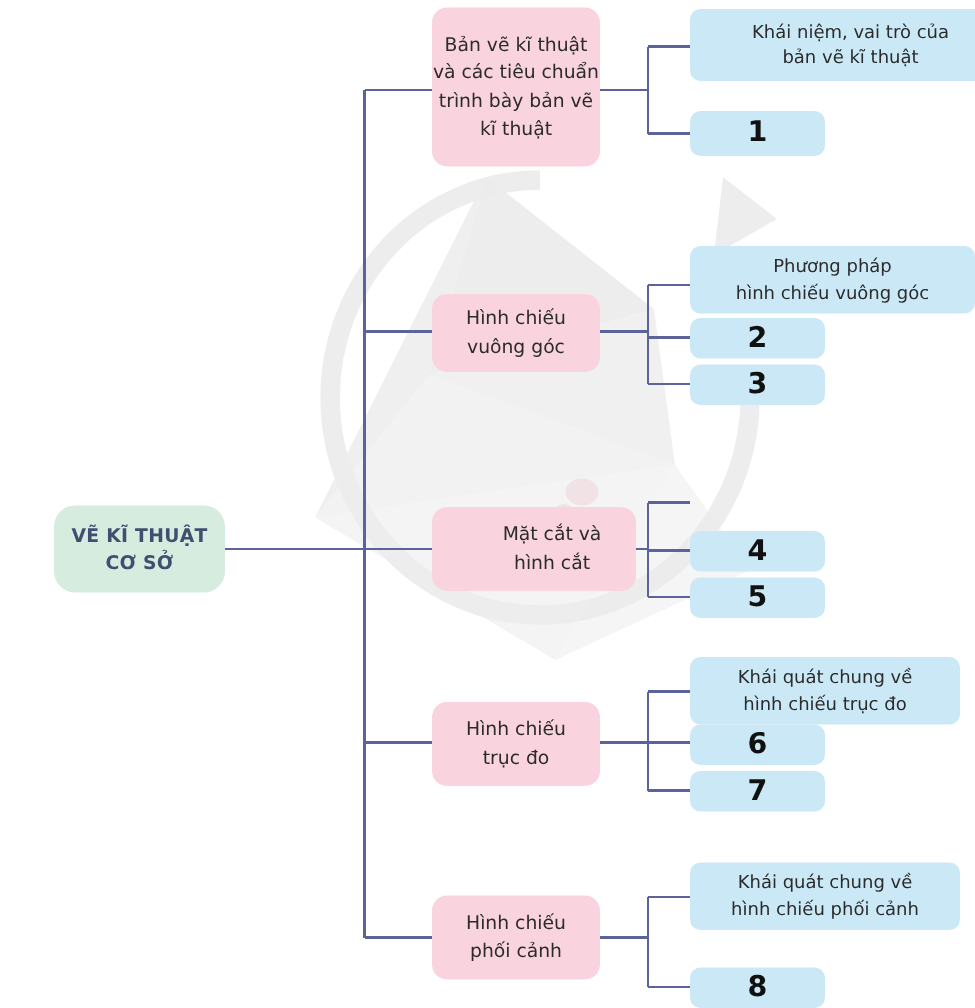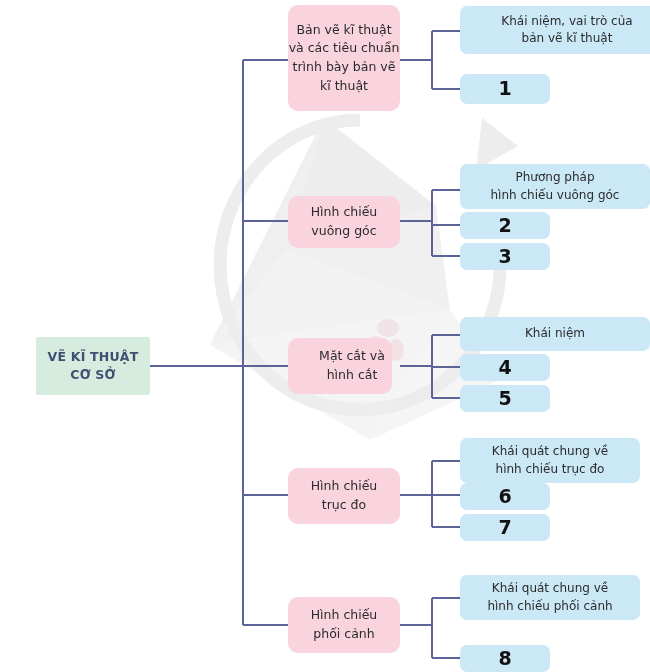--- a/index.html
+++ b/index.html
@@ -20,21 +20,21 @@
   .wires{position:absolute;left:0;top:0;width:650px;height:672px;z-index:1;
          pointer-events:none;}
 
   
   .node{position:absolute;z-index:2;box-sizing:border-box;
         display:flex;align-items:center;justify-content:center;
         text-align:center;border-radius:9px;}
 
   .node .lbl{display:block;width:100%;white-space:pre-line;}
 
-  .root{background:#d6ecde;color:#3f4f72;border-radius:2px;
+  .root{background:#d6ecde;color:#3f4f72;border-radius:14px;
         font-size:12.5px;font-weight:600;line-height:1.45;letter-spacing:.2px;}
 
   .branch{background:#f9d4de;color:#2b2b2b;border-radius:10px;
           font-size:12.5px;line-height:1.5;}
 
   .leaf{background:#cbe8f6;color:#2b2b2b;border-radius:7px;
         font-size:12px;line-height:1.45;}
 
   .leaf.num{font-size:19px;font-weight:bold;color:#111;}
 </style>
@@ -133,26 +133,23 @@
     <span class="lbl">Phương pháp
 hình chiếu  vuông góc</span>
   </div>
   <div class="node leaf num" style="left:460px;top:212px;width:90px;height:27px;">
     <span class="lbl">2</span>
   </div>
   <div class="node leaf num" style="left:460px;top:243px;width:90px;height:27px;">
     <span class="lbl">3</span>
   </div>
 
-  <div class="node branch" style="left:288px;top:338px;width:104px;height:56px;padding-left:24px;">
+  <div class="node branch" style="left:288px;top:338px;width:136px;height:56px;padding-left:24px;">
     <span class="lbl">Mặt cắt và
 hình cắt</span>
-  </div>
-  <div class="node leaf" style="left:460px;top:317px;width:190px;height:34px;">
-    <span class="lbl">Khái niệm</span>
   </div>
   <div class="node leaf num" style="left:460px;top:354px;width:90px;height:27px;">
     <span class="lbl">4</span>
   </div>
   <div class="node leaf num" style="left:460px;top:385px;width:90px;height:27px;">
     <span class="lbl">5</span>
   </div>
 
   <div class="node branch" style="left:288px;top:468px;width:112px;height:56px;">
     <span class="lbl">Hình chiếu

